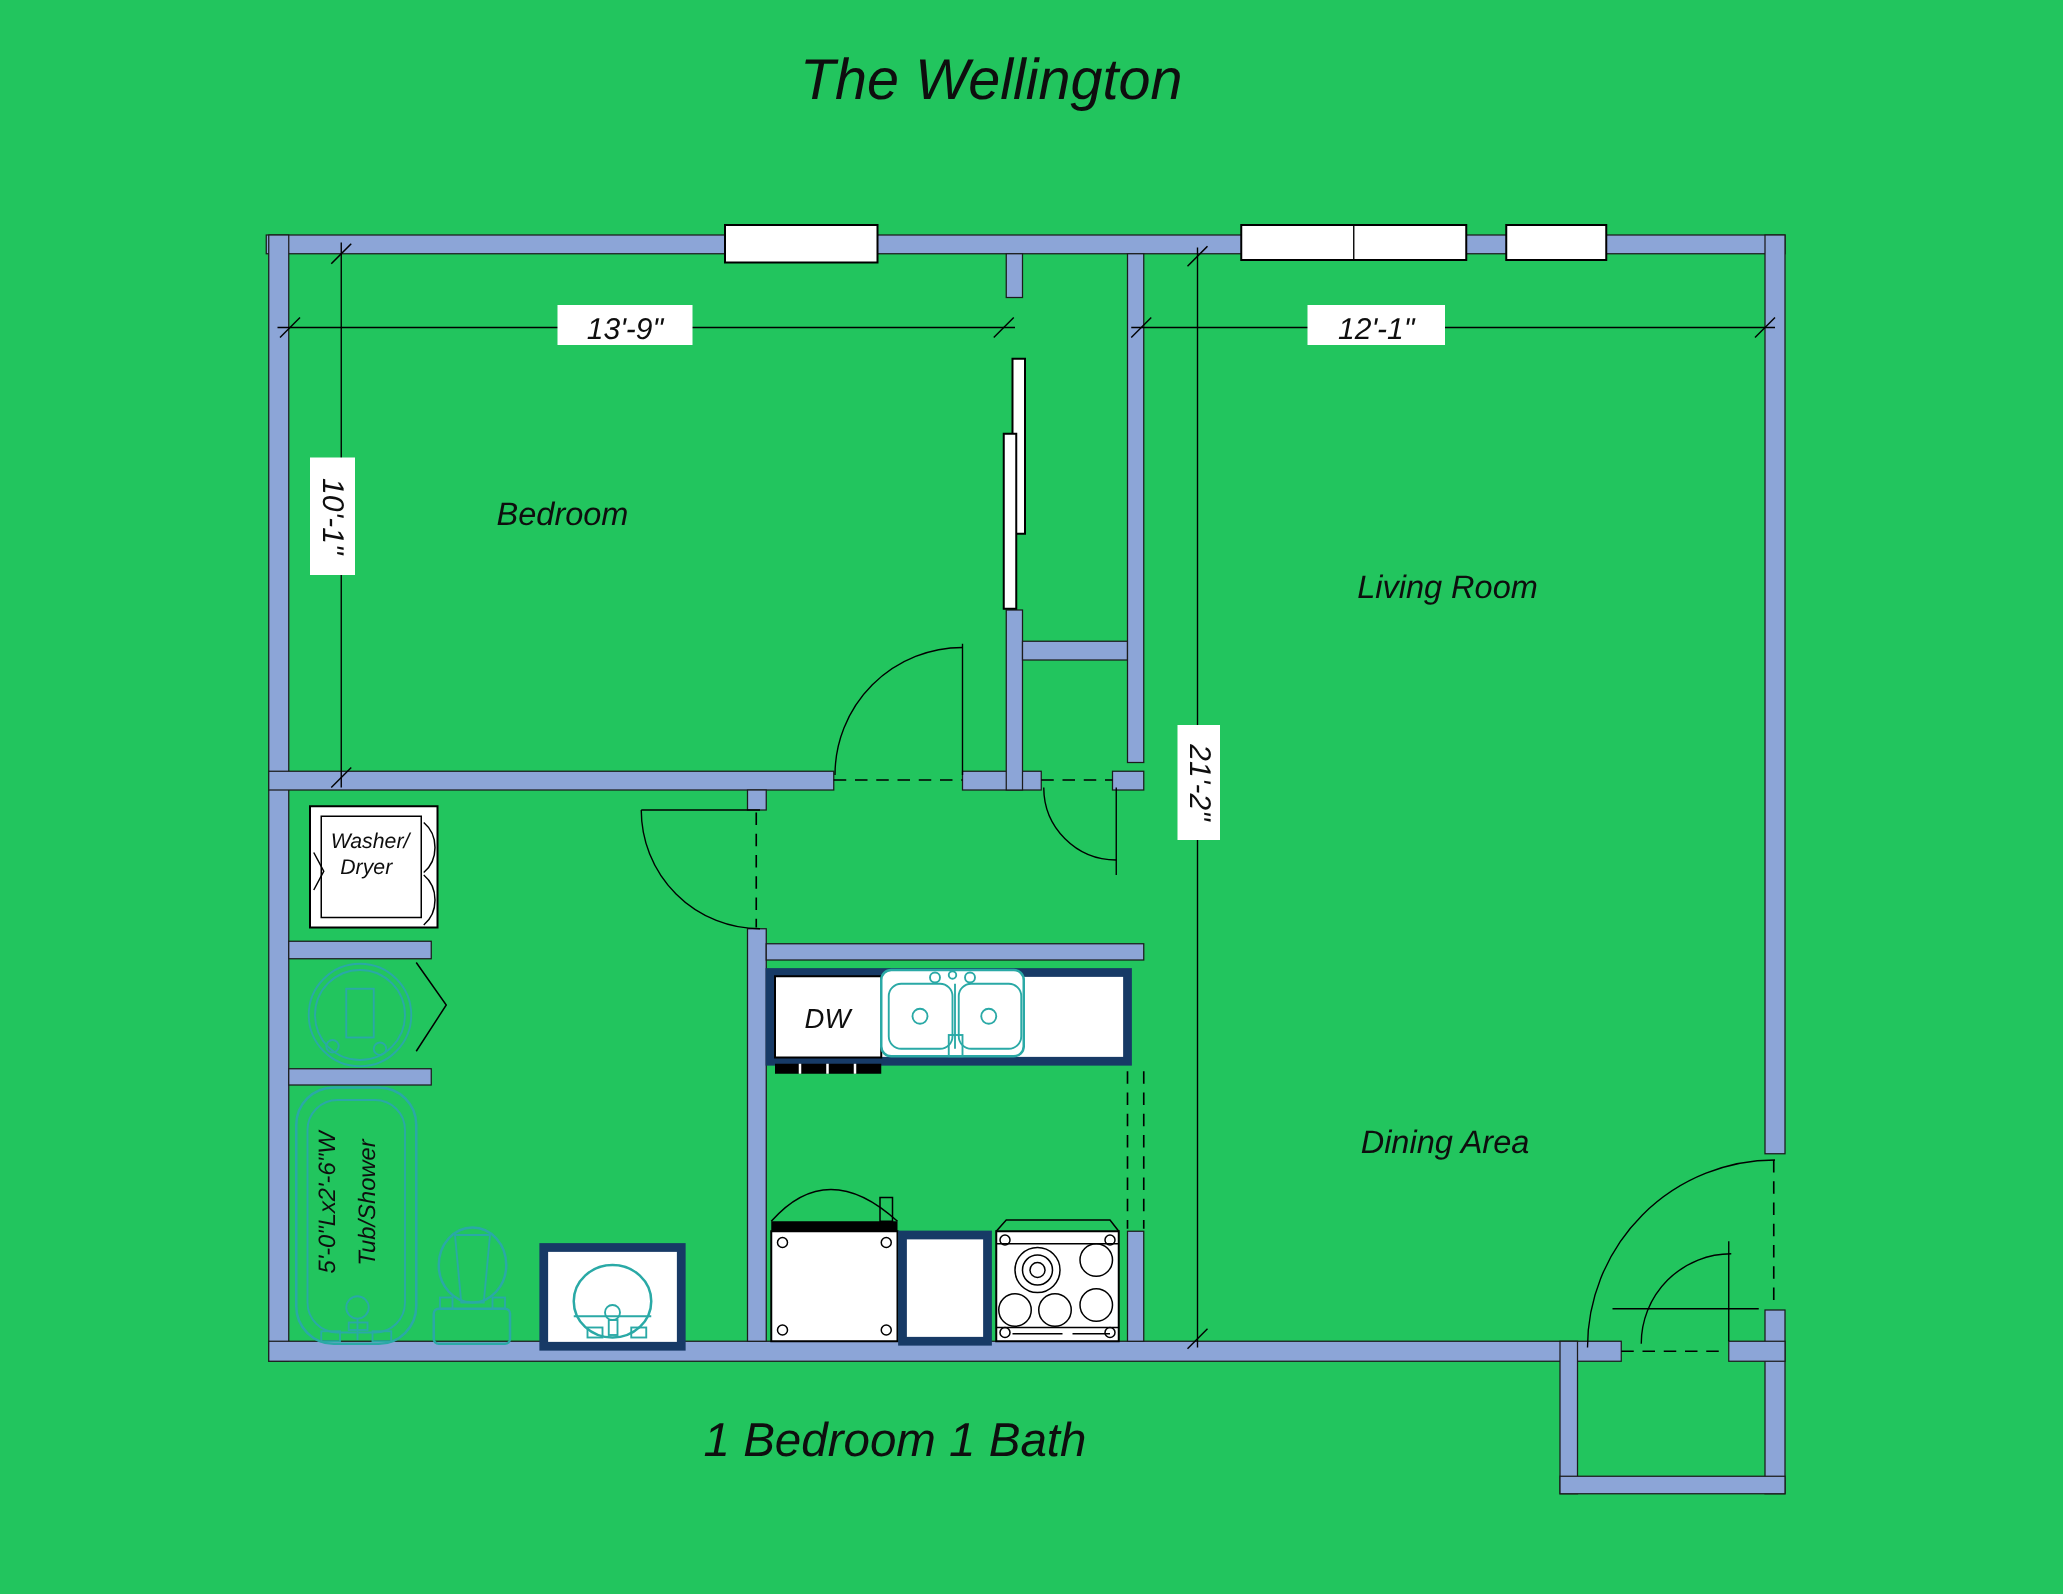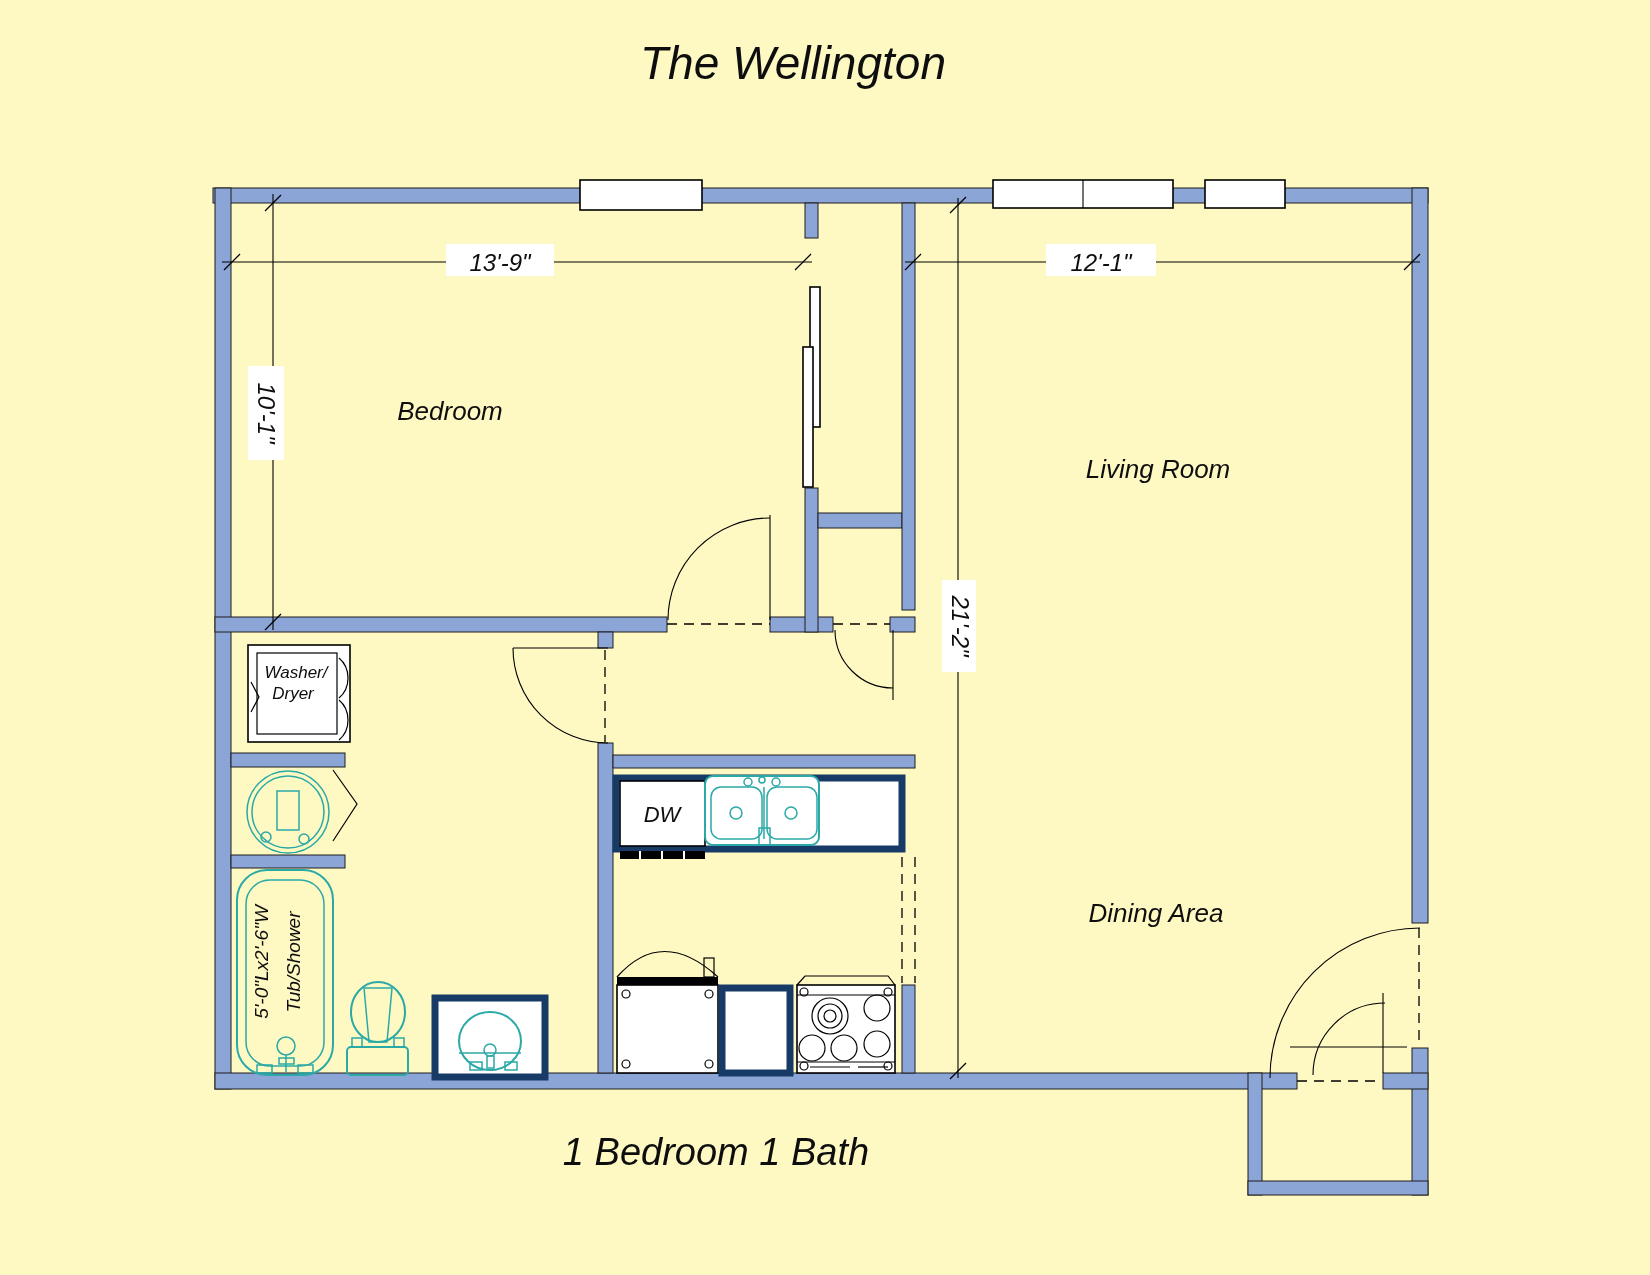--- a/index.html
+++ b/index.html
@@ -2,21 +2,21 @@
 <html style="--wall: #8CA5D7; --counter: #173A66; --fixture: #2AA9A6; --line: #000000;"><head>
 <meta charset="utf-8">
 <style>
   :root{
     --wall:#8CA5D7;
     --counter:#173A66;
     --fixture:#2AA9A6;
     --line:#000000;
   }
   html,body{margin:0;padding:0;background:#ffffff;}
-  .stage{width:1650px;height:1275px;position:relative;background:#fef9c3;}
+  .stage{width:1650px;height:1275px;position:relative;background:#22c55e;}
   svg{display:block;}
   svg text{font-family:"Liberation Sans",sans-serif;font-style:italic;fill:#0e0e0e;}
   .t-title{font-size:46px;}
   .t-foot{font-size:38px;}
   .t-room{font-size:26px;}
   .t-dim{font-size:24px;}
   .t-sm{font-size:17px;}
   .t-dw{font-size:22px;}
   .t-tub{font-size:19px;}
   .wall{fill:var(--wall);stroke:#1c1c1c;stroke-width:1;}

